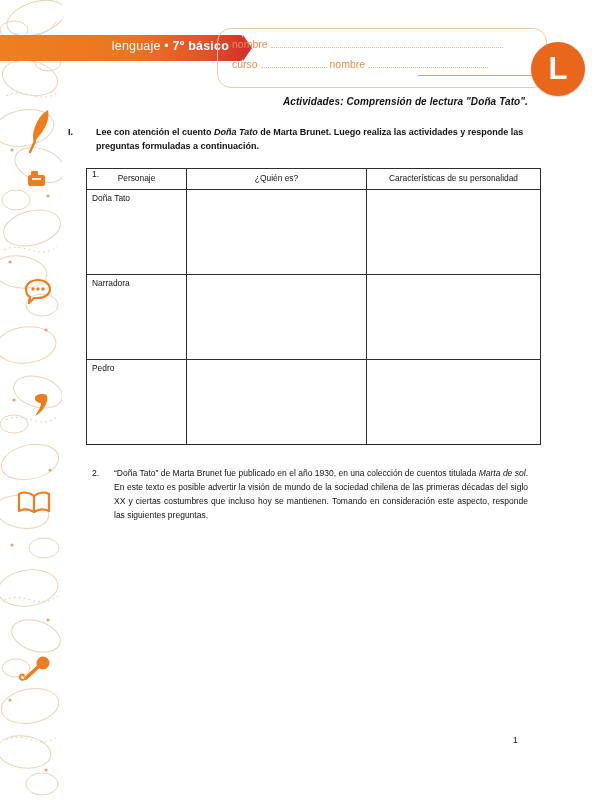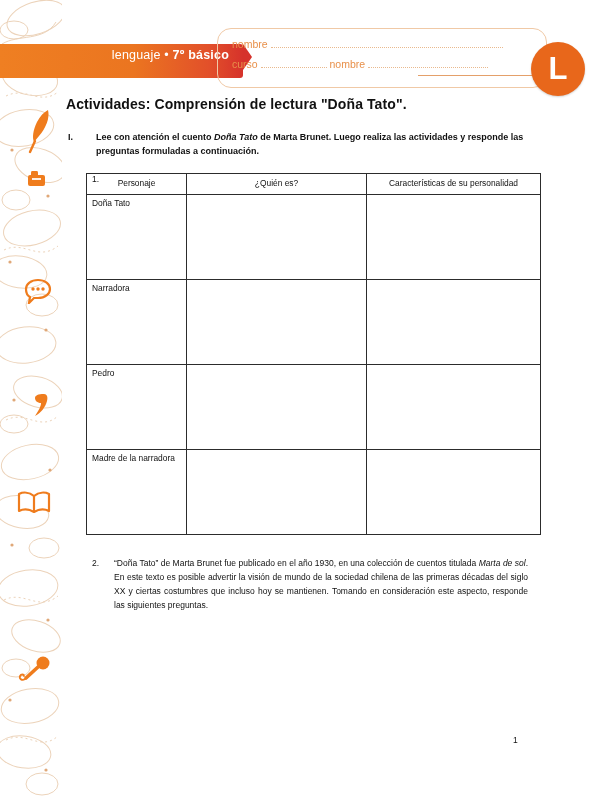--- a/index.html
+++ b/index.html
@@ -38,23 +38,23 @@
     position: absolute;
     left: 0;
     top: 28px;
     width: 600px;
     height: 58px;
     z-index: 4;
   }
   .title-bar {
     position: absolute;
     left: 0;
-    top: 16px;
+    top: 7px;
     width: 243px;
-    height: 34px;
+    height: 26px;
     background: linear-gradient(to right, #ef7f22 0%, #eb7520 55%, #e2502a 86%, #d6322b 100%);
     border-radius: 0 3px 3px 0;
   }
   .title-bar::after{
     content:"";
     position:absolute;
     right:-9px; top:0;
     border-top: 13px solid transparent;
     border-bottom: 13px solid transparent;
     border-left: 9px solid #d6322b;
@@ -135,25 +135,26 @@
   
   .content {
     position: absolute;
     left: 66px;
     top: 90px;
     width: 462px;
     z-index: 5;
   }
 
   .doc-title {
-    text-align: left;
-    font-size: 14px;
+    text-align: right;
+    font-size: 10px;
     font-weight: bold;
     margin: 6px 0 0 0;
     letter-spacing: .1px;
+    font-style: italic;
   }
 
   .instruction {
     margin-top: 19px;
     position: relative;
     padding-left: 30px;
     font-size: 9px;
     font-weight: bold;
     line-height: 1.55;
   }
@@ -381,25 +382,20 @@
       <tr class="row-tall">
         <td class="name">Narradora</td>
         <td></td>
         <td></td>
       </tr>
       <tr class="row-tall">
         <td class="name">Pedro</td>
         <td></td>
         <td></td>
       </tr>
-      <tr class="row-tall">
-        <td class="name">Madre de la narradora</td>
-        <td></td>
-        <td></td>
-      </tr>
     </tbody>
   </table>
 
   <div class="task task2">
     <span class="num">2.</span>
     <span>“Doña Tato” de Marta Brunet fue publicado en el año 1930, en una colección de cuentos titulada </span><i>Marta de sol</i><span>. En este texto es posible advertir la visión de mundo de la sociedad chilena de las primeras décadas del siglo XX y ciertas costumbres que incluso hoy se mantienen. Tomando en consideración este aspecto, responde las siguientes preguntas.</span>
   </div>
 
 </div>
 

